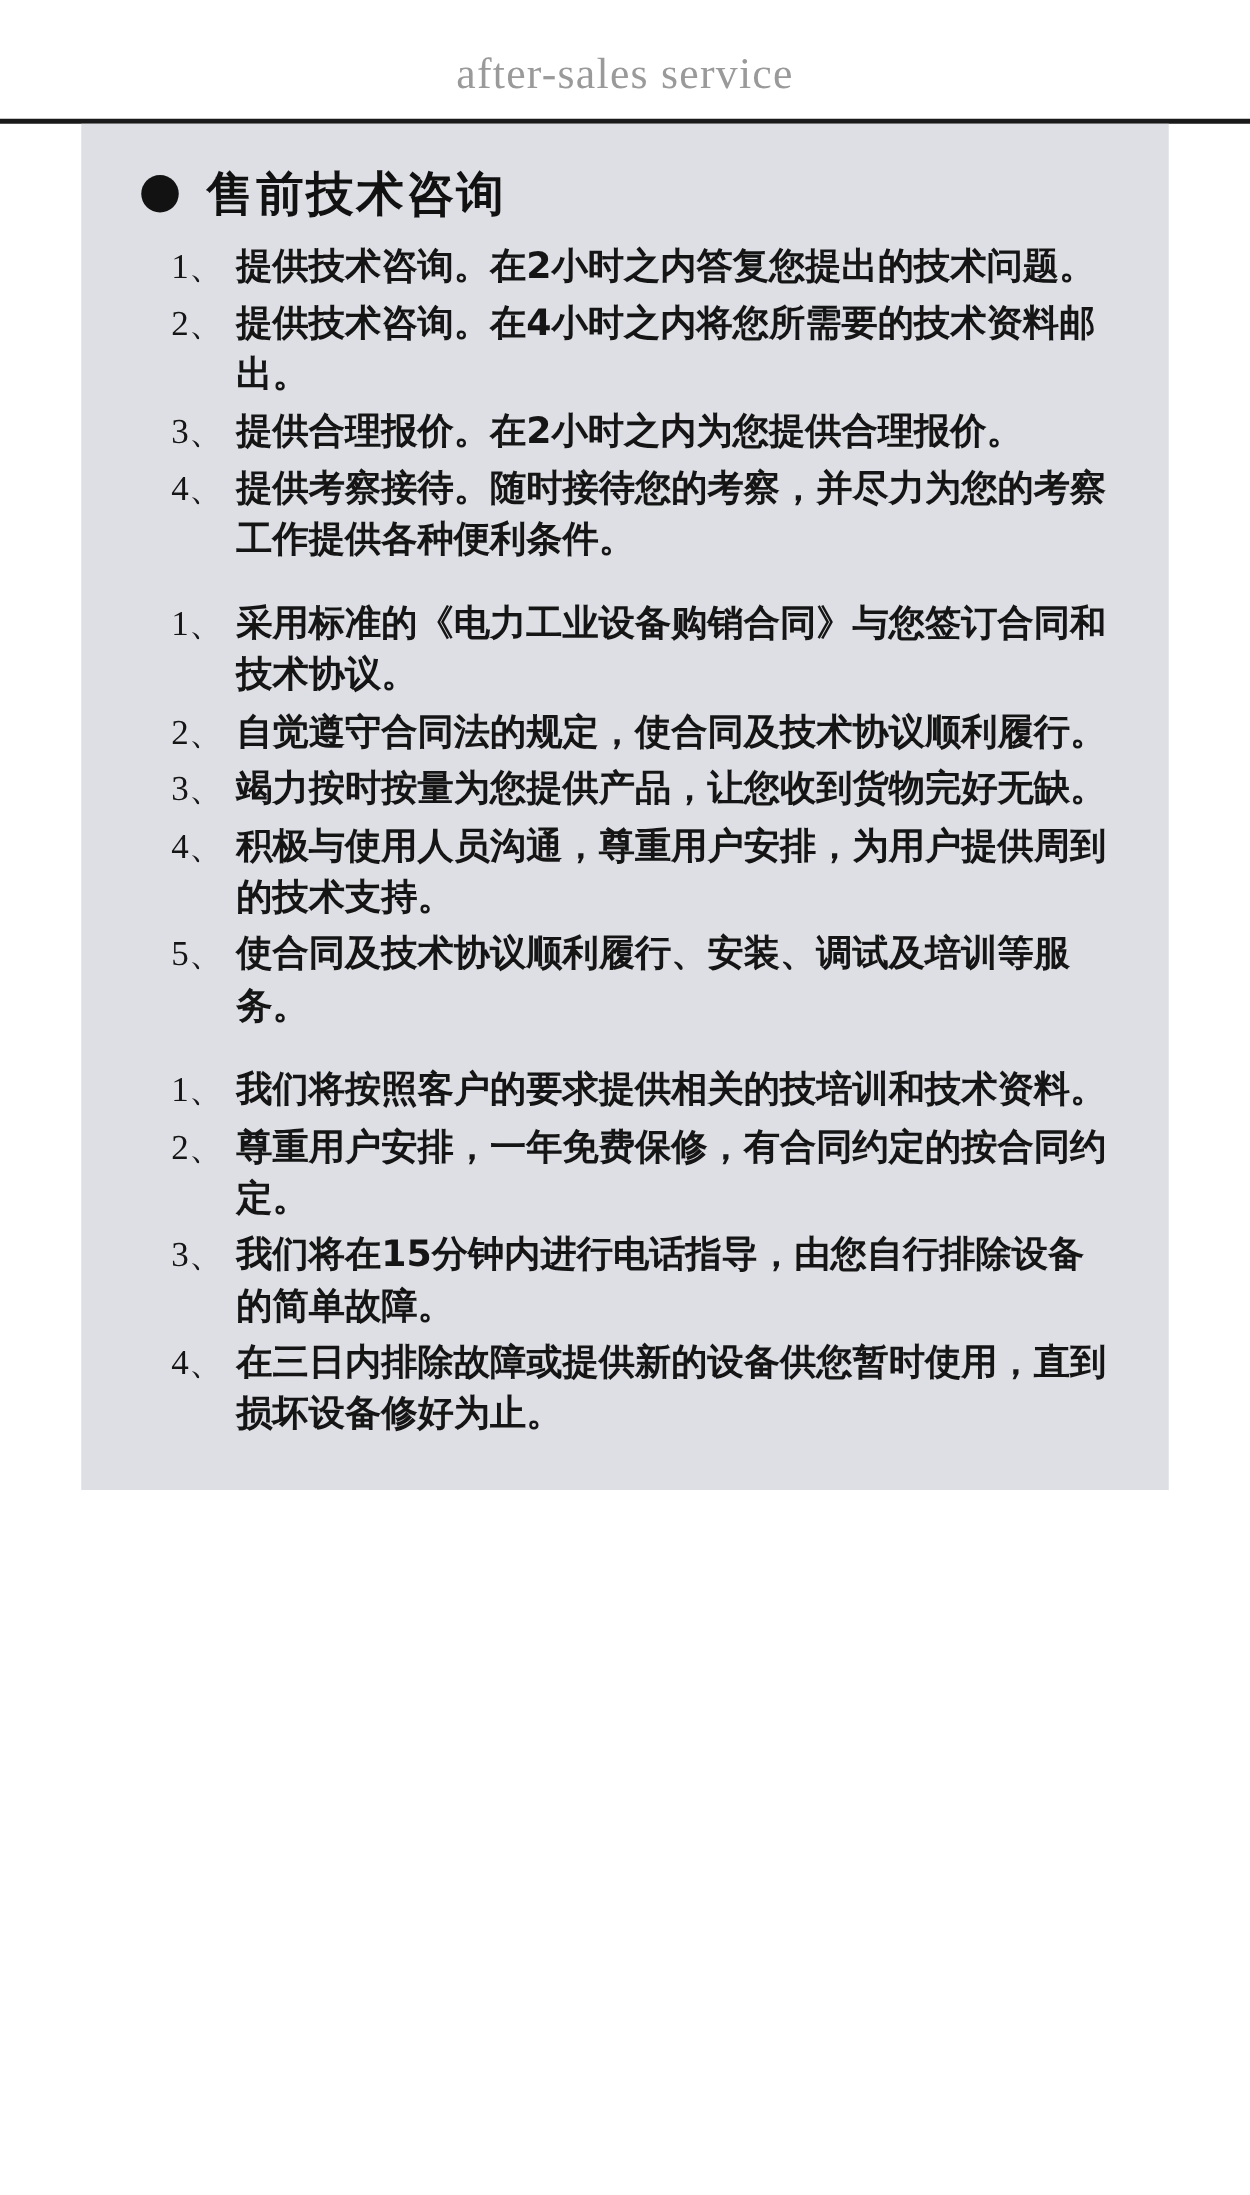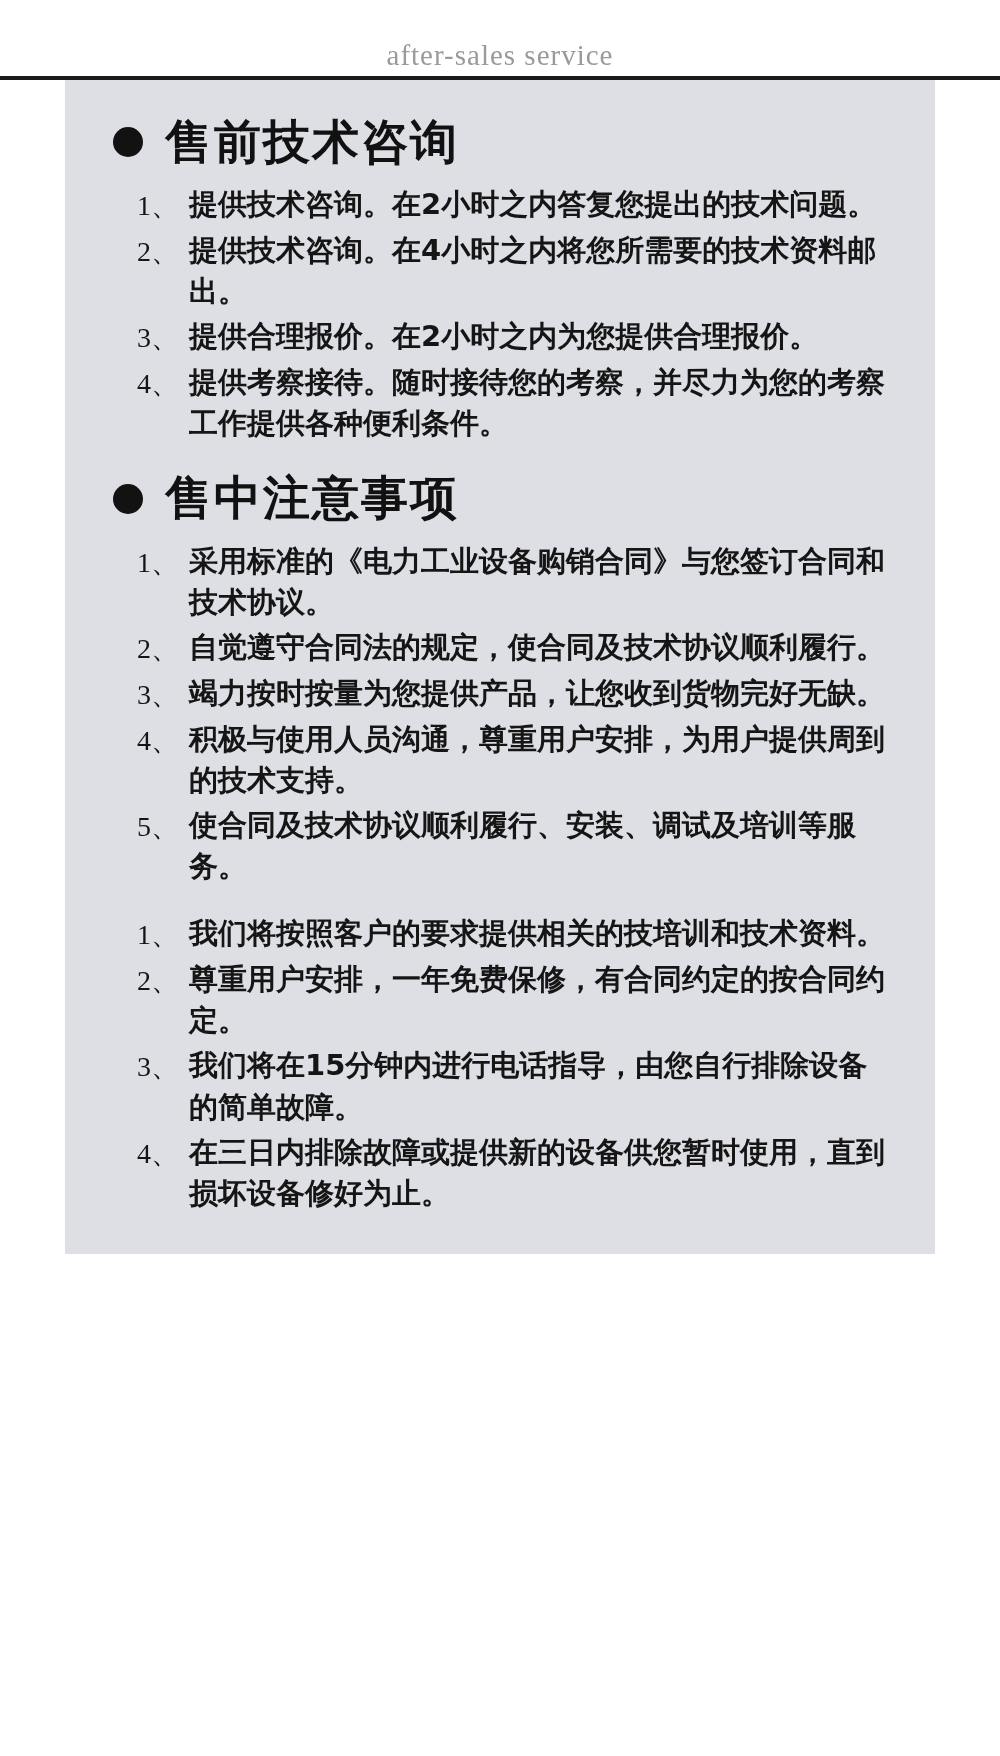--- a/index.html
+++ b/index.html
@@ -23,25 +23,25 @@
   }
 
   
   .header {
     position: relative;
     padding-top: 40px;
     text-align: center;
   }
   .eyebrow {
     font-family: "Liberation Serif", "DejaVu Serif", serif;
-    font-size: 29px;
+    font-size: 35px;
     letter-spacing: 1px;
     color: #9a9a9a;
     line-height: 1.1;
-    margin-bottom: 4px;
+    margin-bottom: 16px;
   }
   .main-title {
     font-family: "DejaVu Sans", "Liberation Sans", sans-serif;
     font-size: 84px;
     font-weight: bold;
     letter-spacing: 12px;
     margin: 4px 0 6px 0;
     background: linear-gradient(180deg, #6d5420 0%, #8d6d28 18%, #f0e0a8 44%, #fff8de 52%, #e2cd92 62%, #9a7a2e 86%, #6a5018 100%);
     -webkit-background-clip: text;
     background-clip: text;
@@ -142,21 +142,21 @@
   }
   .bullet-dot {
     width: 30px;
     height: 30px;
     border-radius: 50%;
     background: #121212;
     flex: 0 0 auto;
   }
   .section-title {
     font-family: "DejaVu Sans", "Liberation Sans", sans-serif;
-    font-size: 47px;
+    font-size: 38px;
     font-weight: bold;
     color: #111111;
     letter-spacing: 2px;
     line-height: 1.2;
   }
 
   ol.items {
     list-style: none;
     margin: 0;
     padding: 0 10px 0 34px;
@@ -231,24 +231,20 @@
           <span class="txt">提供合理报价。在2小时之内为您提供合理报价。</span>
         </li>
         <li>
           <span class="num">4、</span>
           <span class="txt">提供考察接待。随时接待您的考察，并尽力为您的考察工作提供各种便利条件。</span>
         </li>
       </ol>
     </div>
 
     <div class="section">
-      <div class="section-head">
-        <span class="bullet-dot"></span>
-        <span class="section-title">售中注意事项</span>
-      </div>
       <ol class="items">
         <li>
           <span class="num">1、</span>
           <span class="txt">采用标准的《电力工业设备购销合同》与您签订合同和技术协议。</span>
         </li>
         <li>
           <span class="num">2、</span>
           <span class="txt">自觉遵守合同法的规定，使合同及技术协议顺利履行。</span>
         </li>
         <li>

